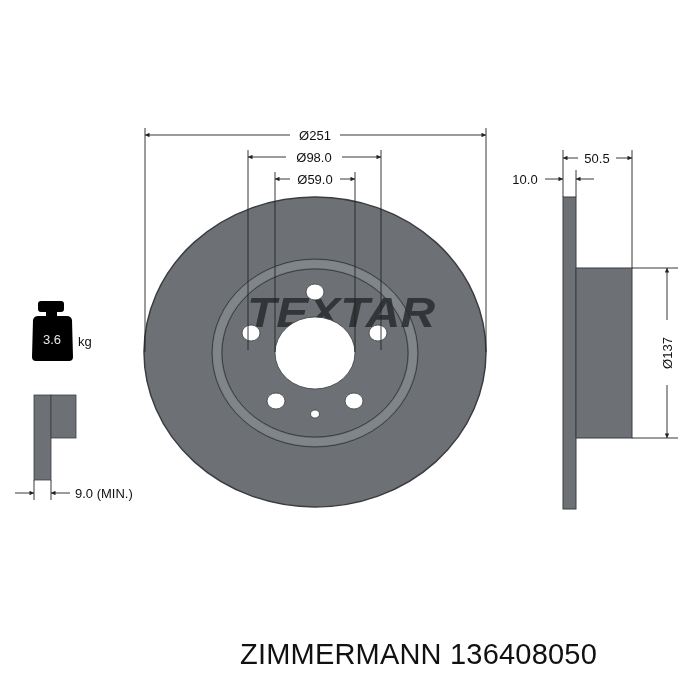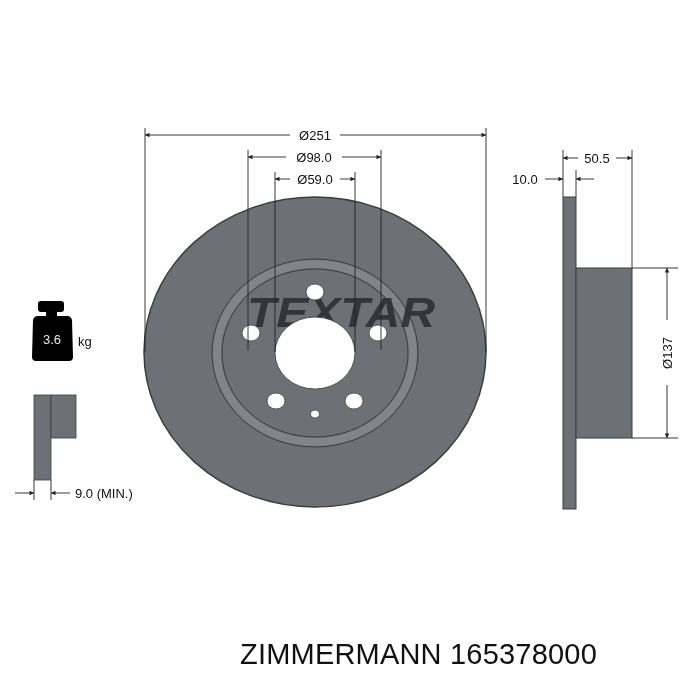--- a/index.html
+++ b/index.html
@@ -106,14 +106,14 @@
       <line x1="51" y1="480" x2="51" y2="500"></line>
       <line x1="15" y1="493" x2="34" y2="493" marker-end="url(#arr)"></line>
       <line x1="70" y1="493" x2="51" y2="493" marker-end="url(#arr)"></line>
     </g>
     <text class="dim-text" x="75" y="498">9.0 (MIN.)</text>
   </g>
 </svg>
 
 <div class="caption">
   <span>ZIMMERMANN</span>
-  <span>165378000</span>
+  <span>136408050</span>
 </div>
 
 </body></html>

